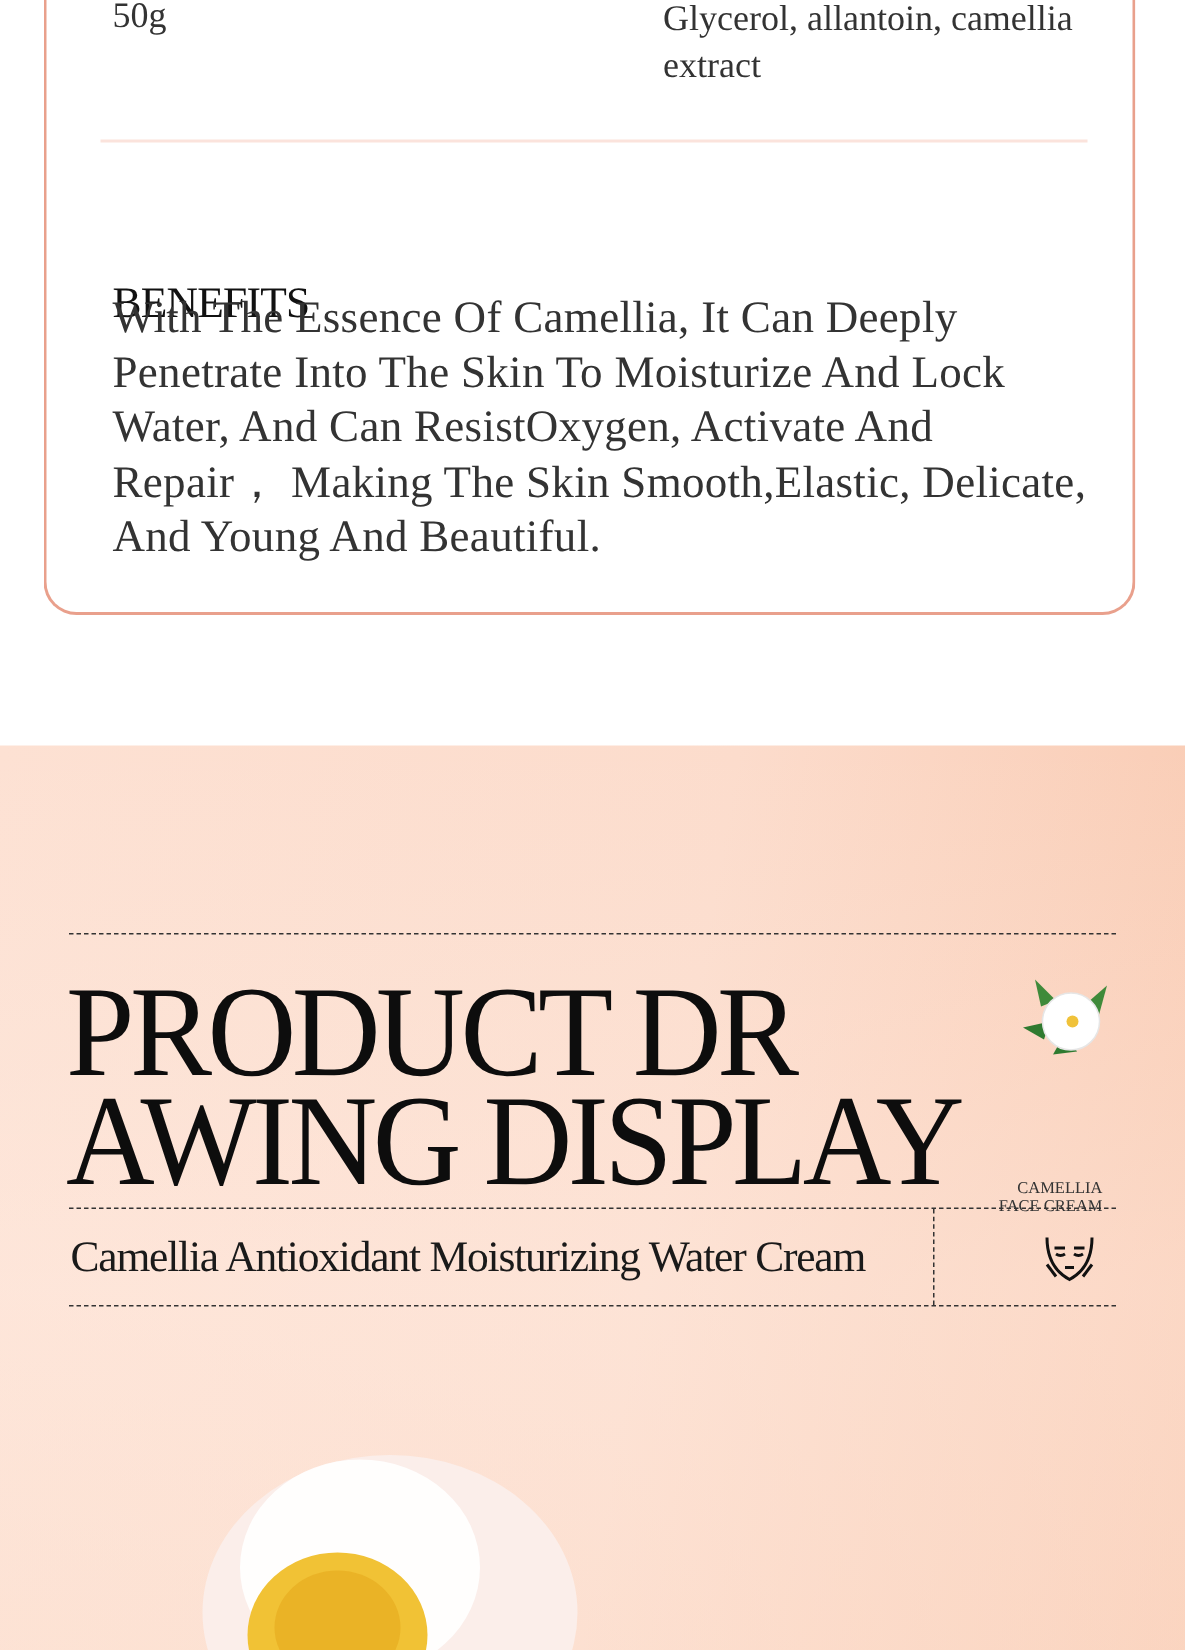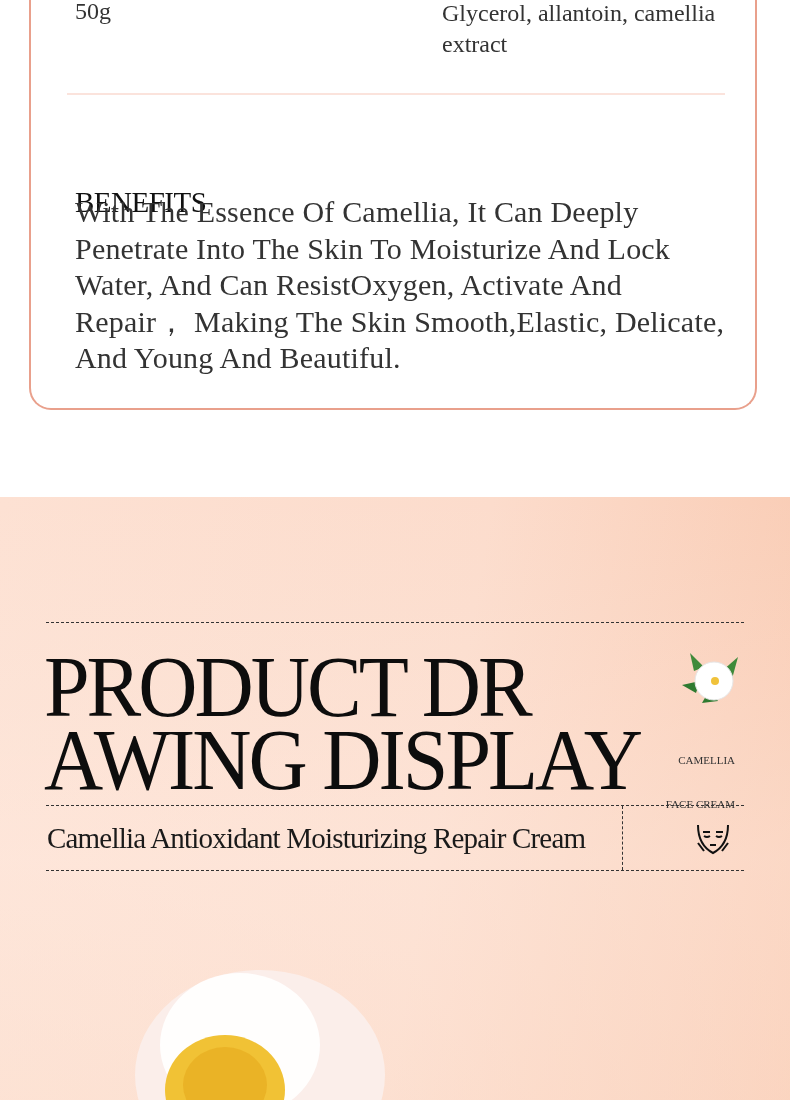--- a/index.html
+++ b/index.html
@@ -49,25 +49,25 @@
 <svg class="flower-icon" viewBox="0 0 64 62">
   <path d="M10 8 L24 22 L14 26 Z" fill="#3f8a3a"></path>
   <path d="M58 12 L42 26 L52 34 Z" fill="#3f8a3a"></path>
   <path d="M2 40 L20 36 L16 48 Z" fill="#2f7a30"></path>
   <path d="M22 58 L30 44 L38 56 Z" fill="#2f7a30"></path>
   <circle cx="34" cy="36" r="19" fill="#ffffff"></circle>
   <circle cx="34" cy="36" r="19" fill="none" stroke="#e6e6e6"></circle>
   <circle cx="35" cy="36" r="4" fill="#f0c23a"></circle>
 </svg>
 
-<div class="small" style="left:660px;top:754px;width:75px;">CAMELLIA</div>
+<div class="small" style="left:660px;top:786px;width:75px;">CAMELLIA</div>
 <div class="small" style="left:640px;top:798px;width:95px;">FACE CREAM</div>
 
 <div class="dash" style="top:805px;"></div>
-<div class="sub">Camellia Antioxidant Moisturizing Repair Cream</div>
+<div class="sub">Camellia Antioxidant Moisturizing Water Cream</div>
 <div class="vdash"></div>
 
 <svg class="face-icon" viewBox="0 0 38 32" fill="none" stroke="#111" stroke-width="2">
   <path d="M4 2 Q4 22 19 30 Q34 22 34 2"></path>
   <path d="M9 9 L16 9"></path>
   <path d="M22 9 L29 9"></path>
   <path d="M10 13 Q13 15 16 13"></path>
   <path d="M22 13 Q25 15 28 13"></path>
   <path d="M16 22 L22 22"></path>
   <path d="M4 20 L10 28"></path>

